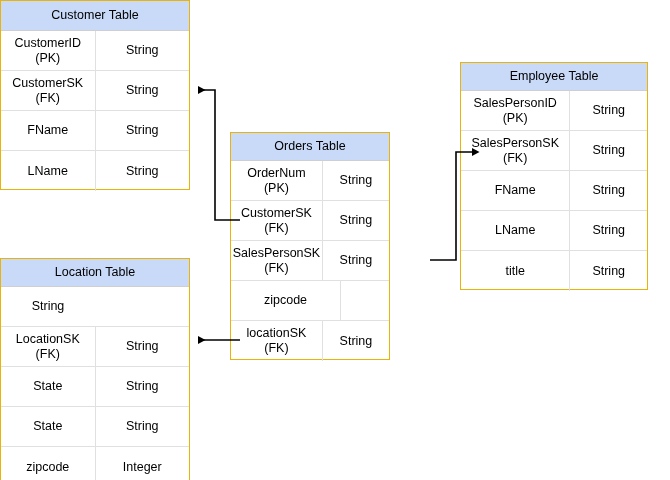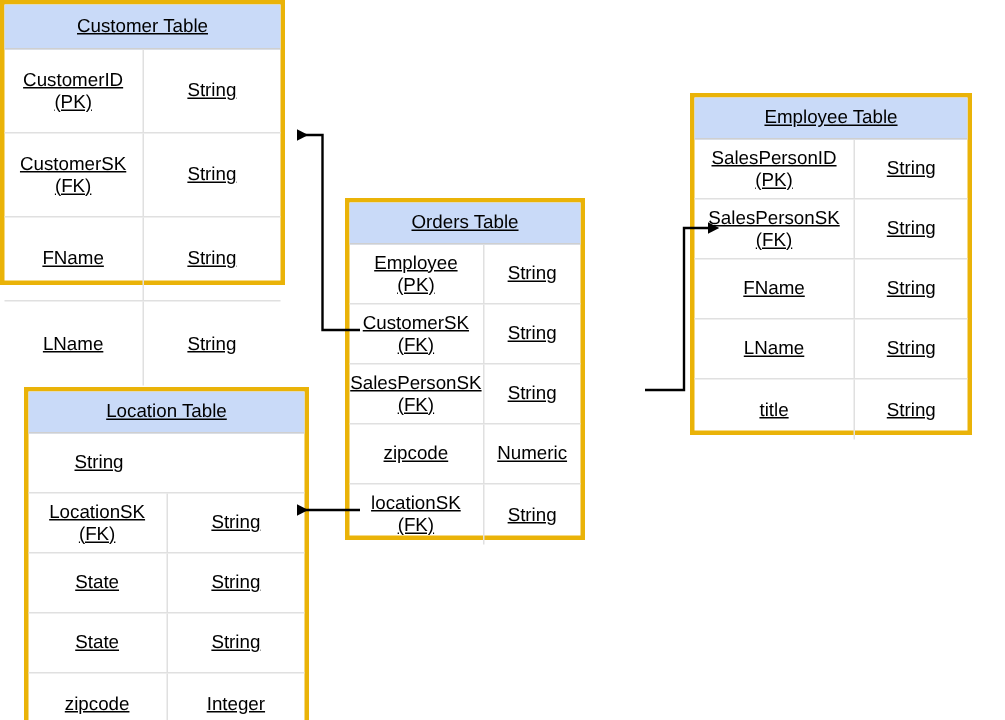--- a/index.html
+++ b/index.html
@@ -18,23 +18,22 @@
   #canvas {
     position: absolute;
     left: 0; top: 0;
     width: 670px;
     height: 480px;
   }
   .er-table {
     position: absolute;
     box-sizing: border-box;
     background: #ffffff;
-    border: 3px solid #eab308;
+    border: 1px solid #eab308;
     border-collapse: collapse;
-    text-decoration: underline;
   }
   .er-header {
     box-sizing: border-box;
     background: #c9daf8;
     border-bottom: 1px solid #cfcfcf;
     display: flex;
     align-items: center;
     justify-content: center;
     font-size: 12.5px;
     line-height: 1.15;
@@ -60,26 +59,26 @@
   }
   .er-cell.name {
     border-right: 1px solid #e0e0e0;
   }
 
   
   #table-customer {
     left: 0px; top: 0px; width: 190px; height: 190px;
   }
   #table-customer .er-header { height: 30px; }
-  #table-customer .er-row { height: 56px; }
+  #table-customer .er-row { height: 40px; }
   #table-customer .er-cell.name { width: 95px; }
   #table-customer .er-cell.type { width: 94px; }
 
   #table-location {
-    left: 16px; top: 258px; width: 190px; height: 222px;
+    left: 0px; top: 258px; width: 190px; height: 222px;
     border-bottom: none;
   }
   #table-location .er-header { height: 28px; }
   #table-location .er-row { height: 40px; }
   #table-location .er-cell.name { width: 95px; }
   #table-location .er-cell.type { width: 94px; }
 
   #table-orders {
     left: 230px; top: 132px; width: 160px; height: 228px;
   }
@@ -147,34 +146,33 @@
     </div>
     <div class="er-row last">
       <div class="er-cell name">zipcode</div>
       <div class="er-cell type">Integer</div>
     </div>
   </div>
 
   <div class="er-table" id="table-orders">
     <div class="er-header">Orders Table</div>
     <div class="er-row">
-      <div class="er-cell name">Employee (PK)</div>
+      <div class="er-cell name">OrderNum (PK)</div>
       <div class="er-cell type">String</div>
     </div>
     <div class="er-row">
       <div class="er-cell name">CustomerSK (FK)</div>
       <div class="er-cell type">String</div>
     </div>
     <div class="er-row">
       <div class="er-cell name">SalesPersonSK (FK)</div>
       <div class="er-cell type">String</div>
     </div>
     <div class="er-row">
       <div class="er-cell name">zipcode</div>
-      <div class="er-cell type">Numeric</div>
     </div>
     <div class="er-row last">
       <div class="er-cell name">locationSK (FK)</div>
       <div class="er-cell type">String</div>
     </div>
   </div>
 
   <div class="er-table" id="table-employee">
     <div class="er-header">Employee Table</div>
     <div class="er-row">

